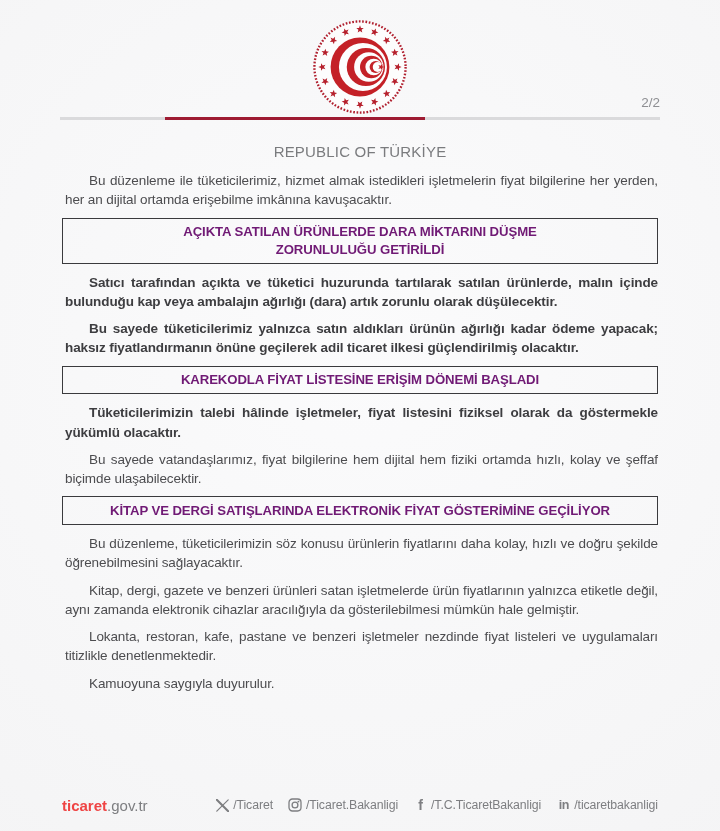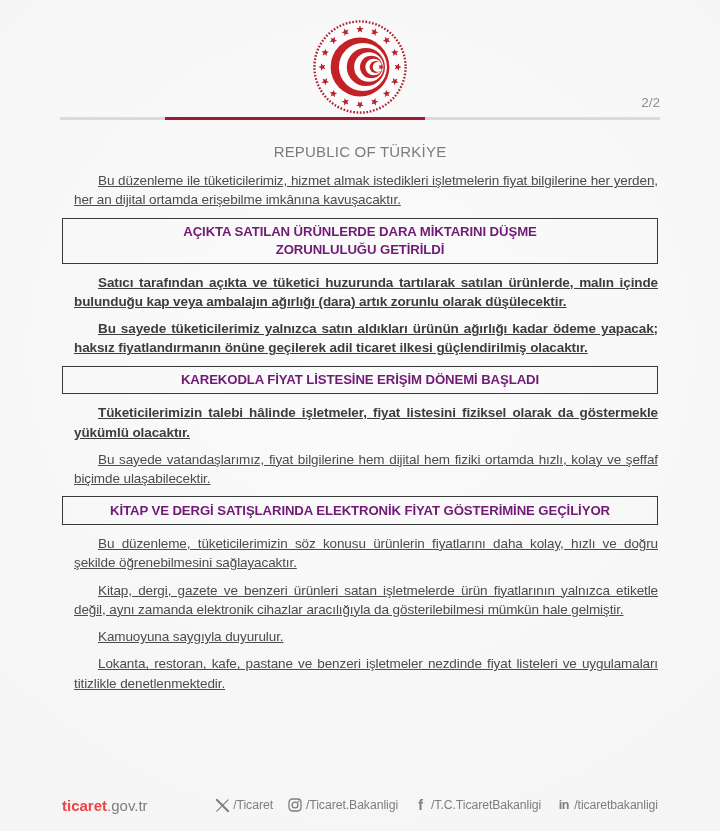--- a/index.html
+++ b/index.html
@@ -28,23 +28,23 @@
   }
   .divider-red{
     position:absolute;left:105px;top:-0.5px;width:260px;height:3.5px;
     background:#9e1b32;
   }
   
   .content{
     position:absolute;top:171px;left:62px;width:596px;
   }
   .para{
-    margin:0 0 8px 12px;
+    margin:0 0 8px 3px;
     font-size:13.5px;line-height:19.3px;letter-spacing:-0.1px;
-    color:#4c4c4f;text-align:justify;text-indent:24px;text-decoration:underline;
+    color:#4c4c4f;text-align:justify;text-indent:24px;
   }
   .para.bold{font-weight:bold;color:#3d3d40;}
   .para.last{margin-top:4px;}
   .hbox{
     border:1.5px solid #3a3a3d;
     margin:8px 0 9px 0;padding:4.5px 6px;
     text-align:center;background:transparent;
   }
   .hline{
     display:block;font-weight:bold;font-size:13.2px;line-height:17.5px;
@@ -144,22 +144,22 @@
   <p class="para bold">Tüketicilerimizin talebi hâlinde işletmeler, fiyat listesini fiziksel olarak da göstermekle yükümlü olacaktır.</p>
   <p class="para">Bu sayede vatandaşlarımız, fiyat bilgilerine hem dijital hem fiziki ortamda hızlı, kolay ve şeffaf biçimde ulaşabilecektir.</p>
 
   <div class="hbox">
     <span class="hline">KİTAP VE DERGİ SATIŞLARINDA ELEKTRONİK FİYAT GÖSTERİMİNE GEÇİLİYOR</span>
 
   </div>
 
   <p class="para">Bu düzenleme, tüketicilerimizin söz konusu ürünlerin fiyatlarını daha kolay, hızlı ve doğru şekilde öğrenebilmesini sağlayacaktır.</p>
   <p class="para">Kitap, dergi, gazete ve benzeri ürünleri satan işletmelerde ürün fiyatlarının yalnızca etiketle değil, aynı zamanda elektronik cihazlar aracılığıyla da gösterilebilmesi mümkün hale gelmiştir.</p>
+  <p class="para">Lokanta, restoran, kafe, pastane ve benzeri işletmeler nezdinde fiyat listeleri ve uygulamaları titizlikle denetlenmektedir.</p>
   <p class="para last">Kamuoyuna saygıyla duyurulur.</p>
-  <p class="para">Lokanta, restoran, kafe, pastane ve benzeri işletmeler nezdinde fiyat listeleri ve uygulamaları titizlikle denetlenmektedir.</p>
 
 </div>
 
 <div class="footer">
   <a class="brand">
     <span class="b">ticaret</span><span>.gov.tr</span>
   </a>
 
   <div class="socials">
 

